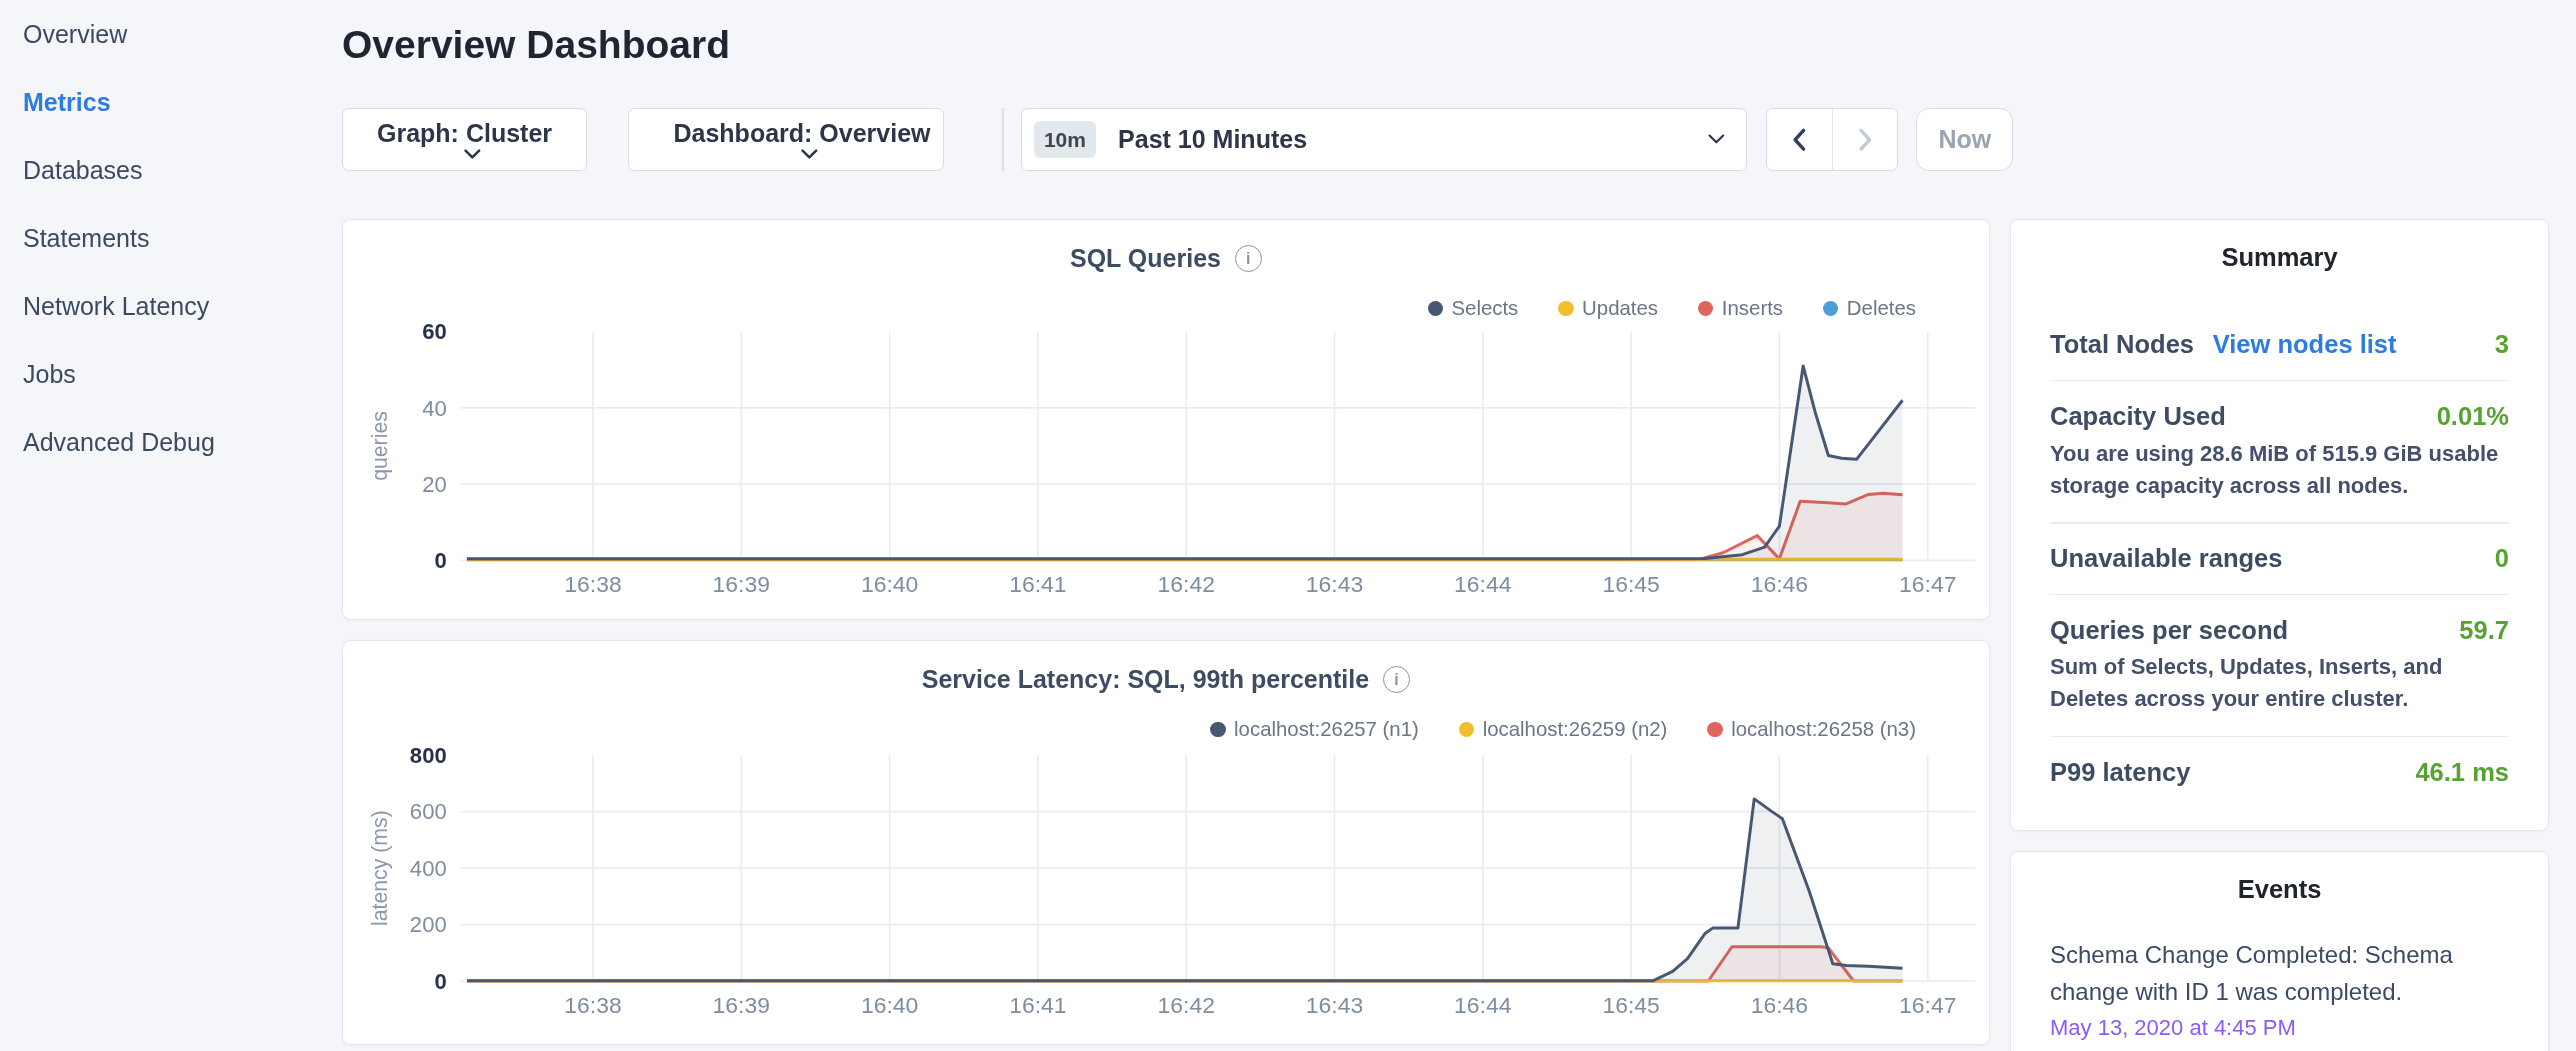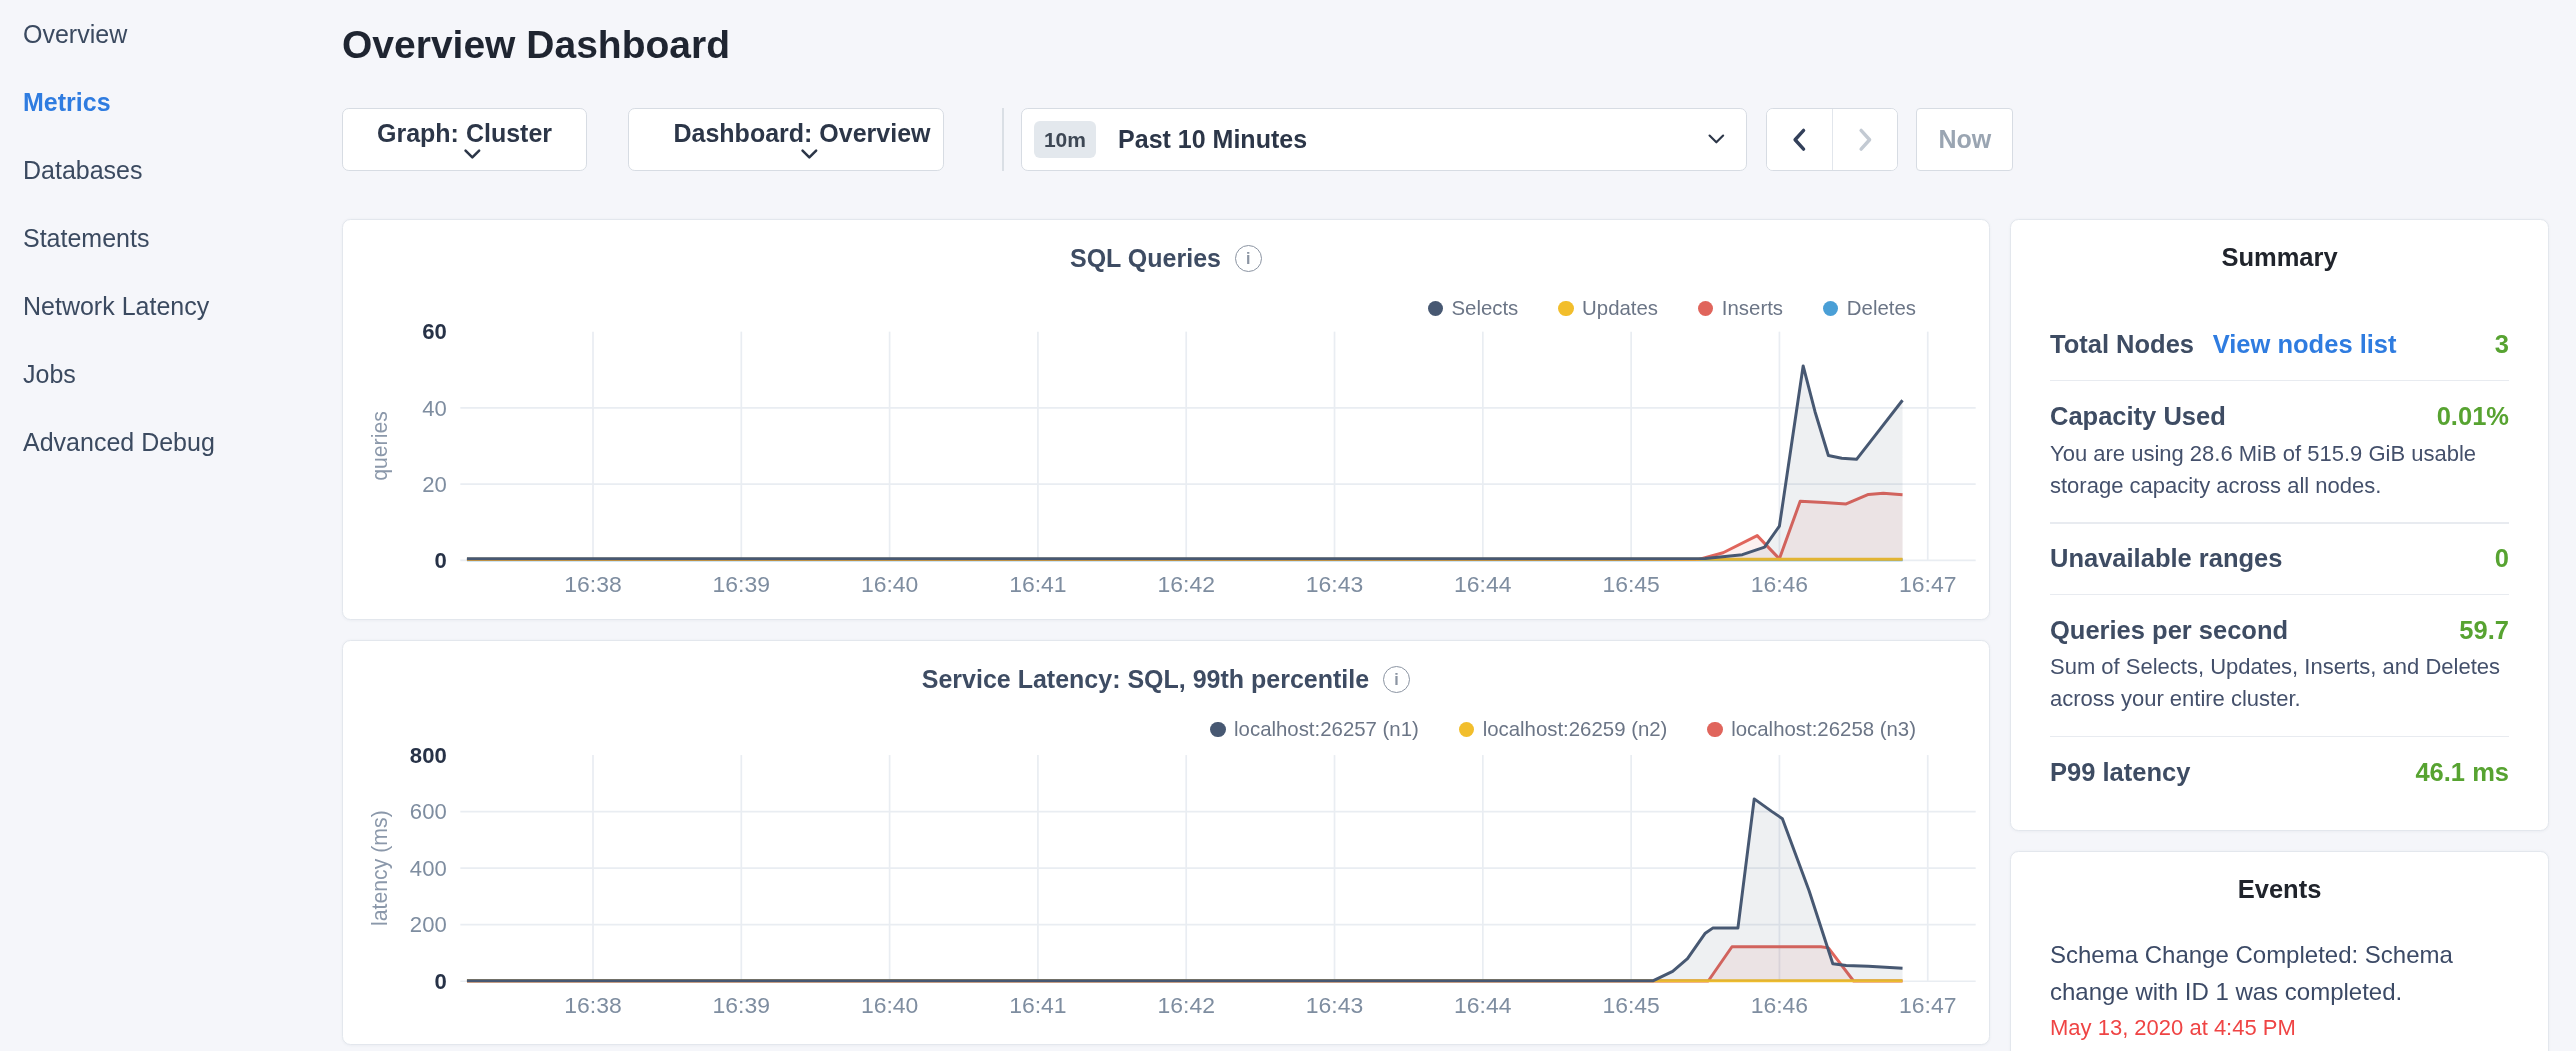--- a/index.html
+++ b/index.html
@@ -48,21 +48,21 @@
     margin-left:19.6px;height:63px;display:flex;background:#fff;
     border:1.7px solid #d7dce3;border-radius:6.8px;box-sizing:border-box;overflow:hidden;
   }
   .arrow-btn{
     width:65px;height:100%;display:flex;align-items:center;justify-content:center;
     background:#fff;border:none;cursor:pointer;
   }
   .arrow-btn + .arrow-btn{border-left:1.7px solid #e2e6ec;}
   .now-btn{
     margin-left:18px;width:97px;height:63px;background:#fff;border:1.7px solid #d7dce3;
-    border-radius:4px;box-sizing:border-box;display:flex;align-items:center;justify-content:center;
+    border-radius:13px;box-sizing:border-box;display:flex;align-items:center;justify-content:center;
     font-size:25px;font-weight:700;color:#9aa5b2;cursor:default;
   }
   
   .card{
     position:absolute;background:#fff;border:0.9px solid #e3e7ed;border-radius:8.5px;
     box-shadow:0 0.9px 2.6px rgba(60,70,90,.05);box-sizing:border-box;
   }
   .chart-card-1{left:342px;top:219px;width:1648px;height:401px;}
   .chart-card-2{left:342px;top:640px;width:1648px;height:405px;}
   .chart-title-row{
@@ -81,26 +81,26 @@
   .chart-svg{position:absolute;left:0;top:0;}
   
   .summary-card{left:2010px;top:219px;width:539px;height:612px;padding:22px 39px 0 39px;}
   .panel-title{text-align:center;font-size:25.5px;font-weight:700;color:#20242c;line-height:31px;}
   .summary-rows{margin-top:37px;}
   .sum-row{padding:20.4px 0;}
   .sum-line{display:flex;align-items:center;}
   .sum-label{font-size:25.5px;font-weight:700;color:#3e4c63;}
   .sum-link{margin-left:18.7px;font-size:25.5px;font-weight:600;color:#2f7ce0;cursor:pointer;}
   .sum-value{margin-left:auto;font-size:25.5px;font-weight:700;color:#57a331;}
-  .sum-desc{margin-top:6.8px;font-size:22px;line-height:32px;color:#44506b;font-weight:400;}
+  .sum-desc{margin-top:6.8px;font-size:22px;line-height:32px;color:#44506b;font-weight:700;}
   .sum-divider{height:1.7px;background:#e8ebf0;}
   .events-card{left:2010px;top:851px;width:539px;height:255px;padding:22px 39px 0 39px;}
   .event-item{margin-top:31px;}
   .event-message{font-size:24px;line-height:37px;color:#3c4a66;}
-  .event-time{margin-top:5.1px;font-size:22px;color:#ef4444;}
+  .event-time{margin-top:5.1px;font-size:22px;color:#8b5cf6;}
 </style>
 </head>
 <body>
 
 <nav class="sidebar">
   <div class="nav-item">Overview</div>
   <div class="nav-item active">Metrics</div>
   <div class="nav-item">Databases</div>
   <div class="nav-item">Statements</div>
   <div class="nav-item">Network Latency</div>

